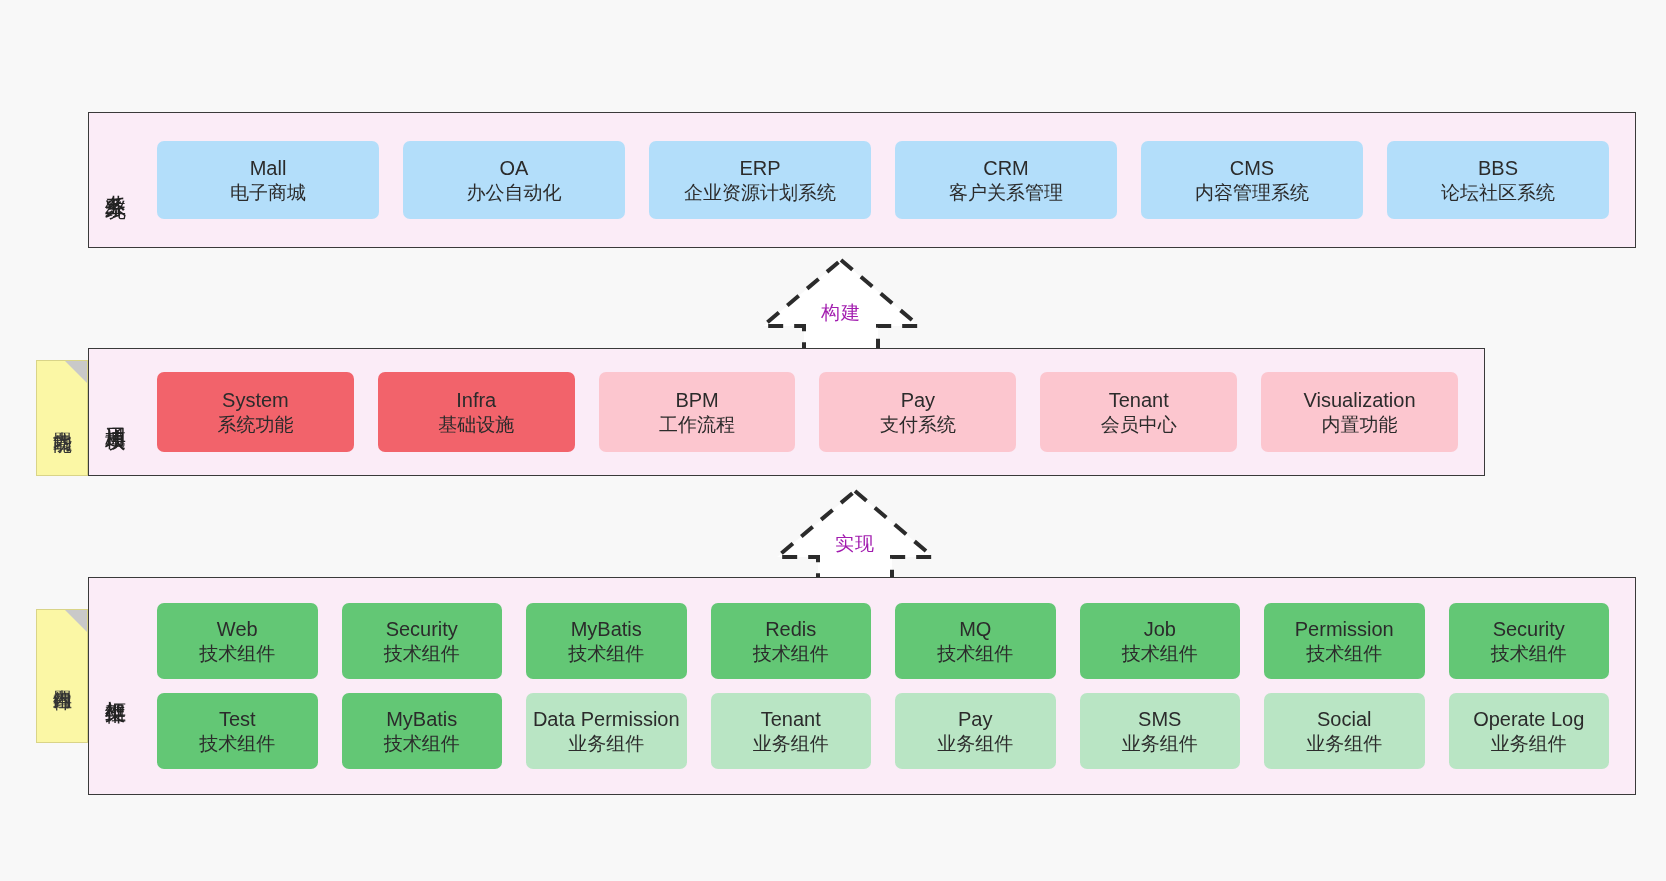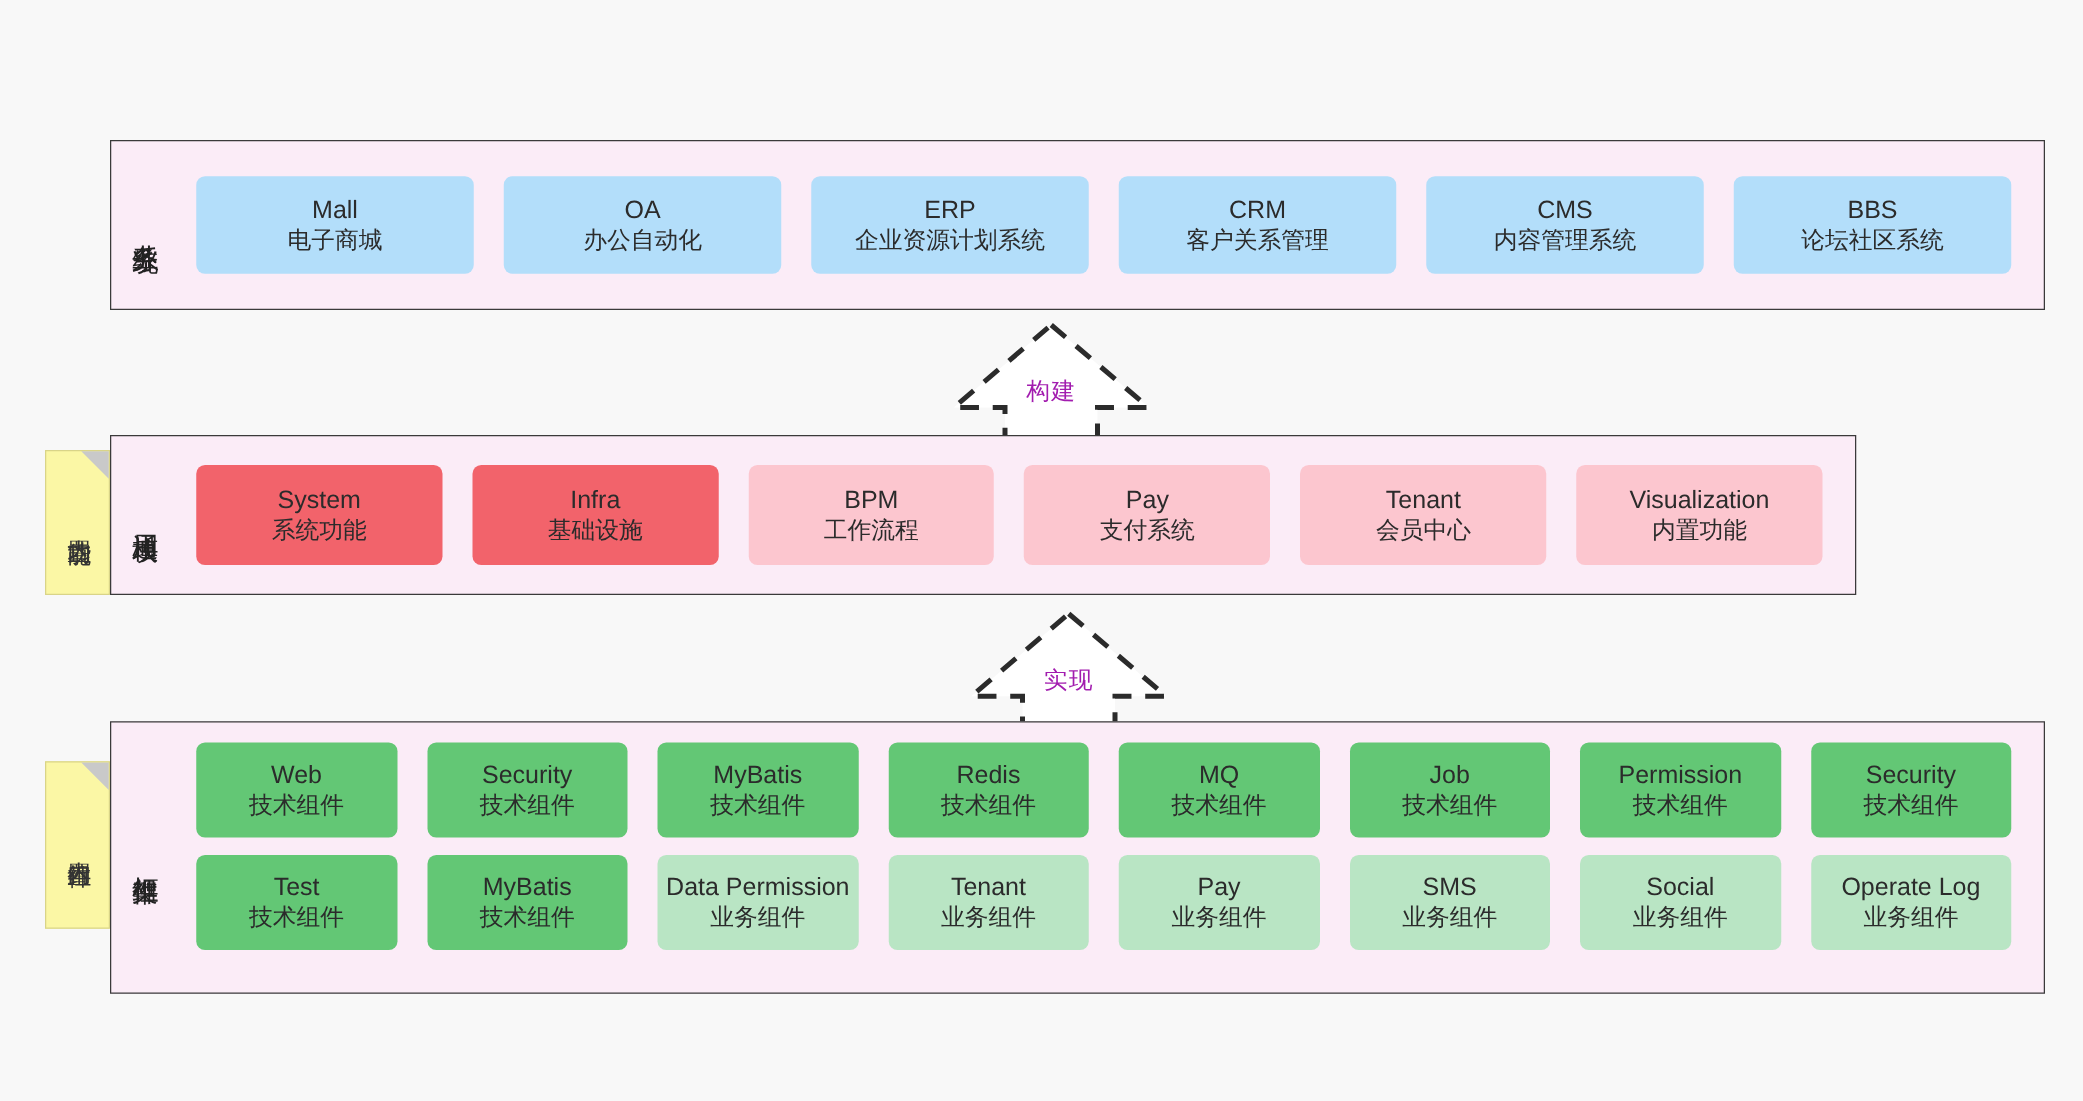--- a/index.html
+++ b/index.html
@@ -47,21 +47,21 @@
   .band-body {
     flex: 1 1 auto;
     display: flex;
     align-items: center;
     gap: 0;
     padding: 12px 14px 12px 4px;
   }
 
   .band-body.two-rows {
     flex-direction: column;
-    justify-content: flex-start;
+    justify-content: center;
     gap: 14px;
     padding: 16px 14px 16px 4px;
   }
 
   .card-row {
     display: flex;
     width: 100%;
     gap: 0;
   }
 

